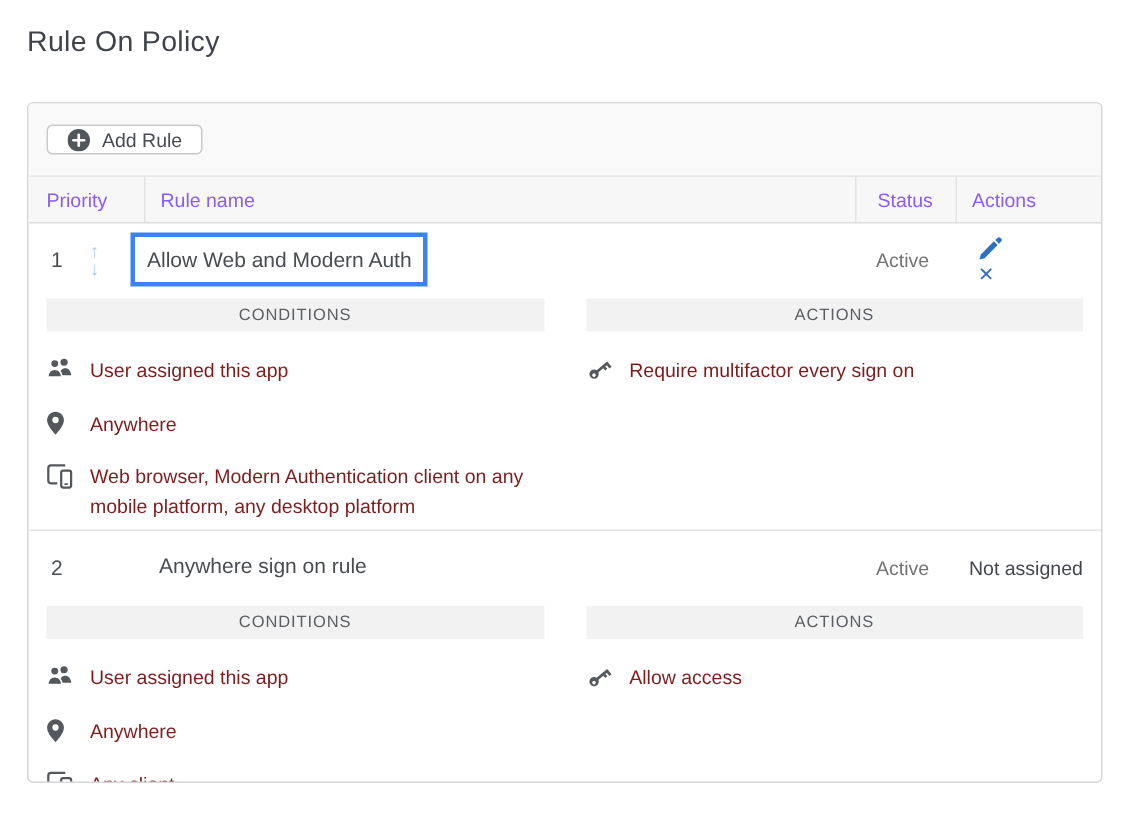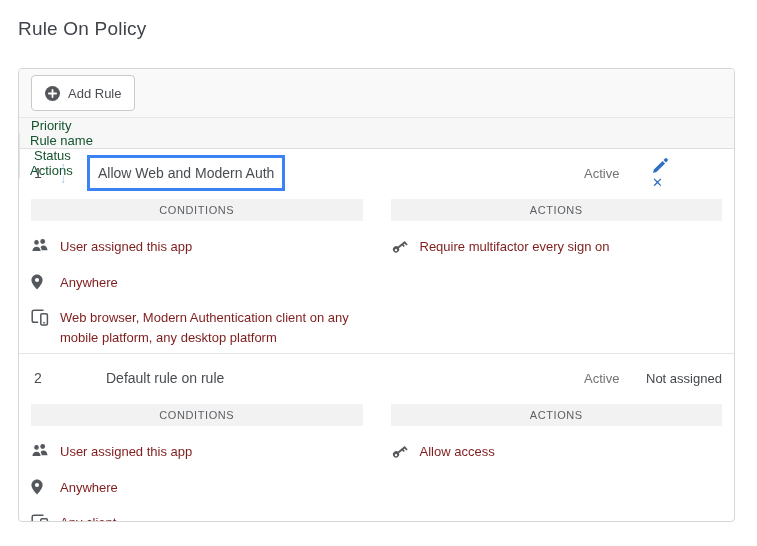--- a/index.html
+++ b/index.html
@@ -15,27 +15,27 @@
   }
   .panel{
     position:absolute;left:18px;top:68px;width:715px;height:452px;
     border:1px solid #d6d6d6;border-radius:4px;background:#fff;overflow:hidden;
   }
   .toolbar{
     height:49px;background:#f9f9f9;border-bottom:1px solid #e7e7e7;
     display:flex;align-items:center;padding-left:12px;box-sizing:border-box;
   }
   .btn-add{
-    display:inline-flex;align-items:center;gap:8px;height:36px;padding:0 13px;
+    display:inline-flex;align-items:center;gap:8px;height:20px;padding:0 13px;
     background:#ffffff;border:1px solid #c9c9cb;border-radius:4px;
     font-size:13px;color:#494d52;font-family:inherit;cursor:pointer;
   }
   .table-header{
     display:flex;height:30px;background:#f7f7f7;border-bottom:1px solid #dfdfdf;
-    font-size:13px;color:#14532d;flex-direction:column;
+    font-size:13px;color:#8b5cf6;
   }
   .col-priority{width:77px;flex:none;box-sizing:border-box;}
   .col-name{flex:1;box-sizing:border-box;}
   .col-status{width:67px;flex:none;box-sizing:border-box;}
   .col-actions{width:97px;flex:none;box-sizing:border-box;}
   .table-header>div{display:flex;align-items:center;}
   .table-header .col-priority{padding-left:12px;}
   .table-header .col-name{padding-left:10px;border-left:1px solid #e3e3e3;}
   .table-header .col-status{padding-left:14px;border-left:1px solid #e3e3e3;text-align:center;}
   .table-header .col-actions{padding-left:10px;border-left:1px solid #e3e3e3;}
@@ -170,21 +170,21 @@
       </div>
     </div>
   </div>
 
   <div class="rule-row">
     <div class="rule-top">
       <div class="col-priority priority-cell">
         <span class="priority-num">2</span>
       </div>
       <div class="col-name">
-        <span class="name-plain">Default rule on rule</span>
+        <span class="name-plain">Anywhere sign on rule</span>
       </div>
       <div class="col-status status-cell">Active</div>
       <div class="col-actions note">Not assigned</div>
     </div>
     <div class="cond-act">
       <div class="cond-col">
         <div class="sec-bar">CONDITIONS</div>
         <div class="item">
           <span class="ic">
             <svg width="17" height="14" viewBox="0 0 17 14">

